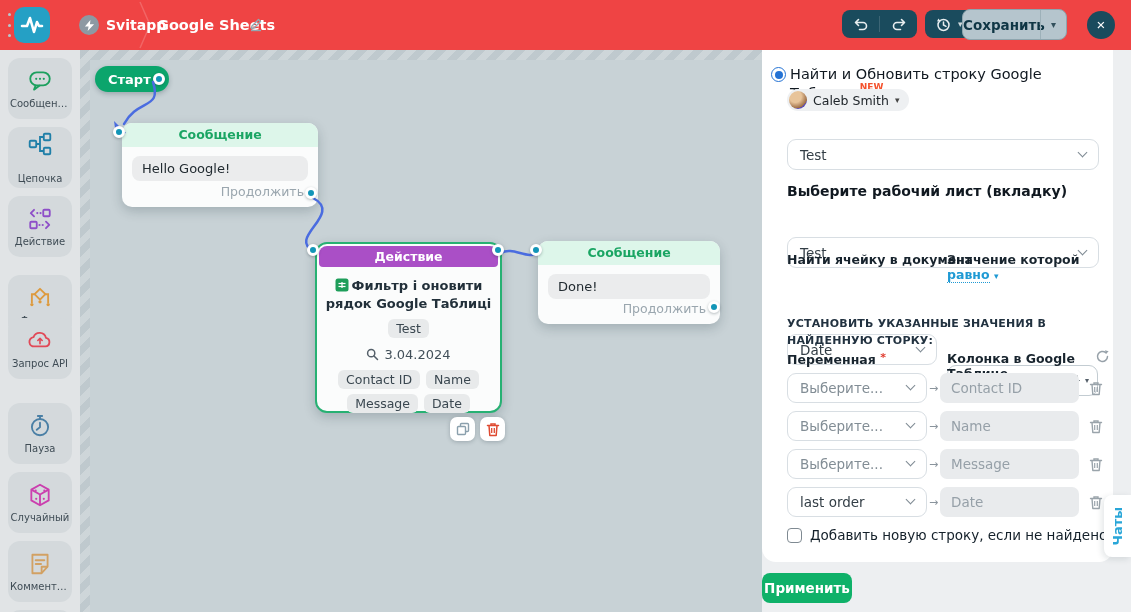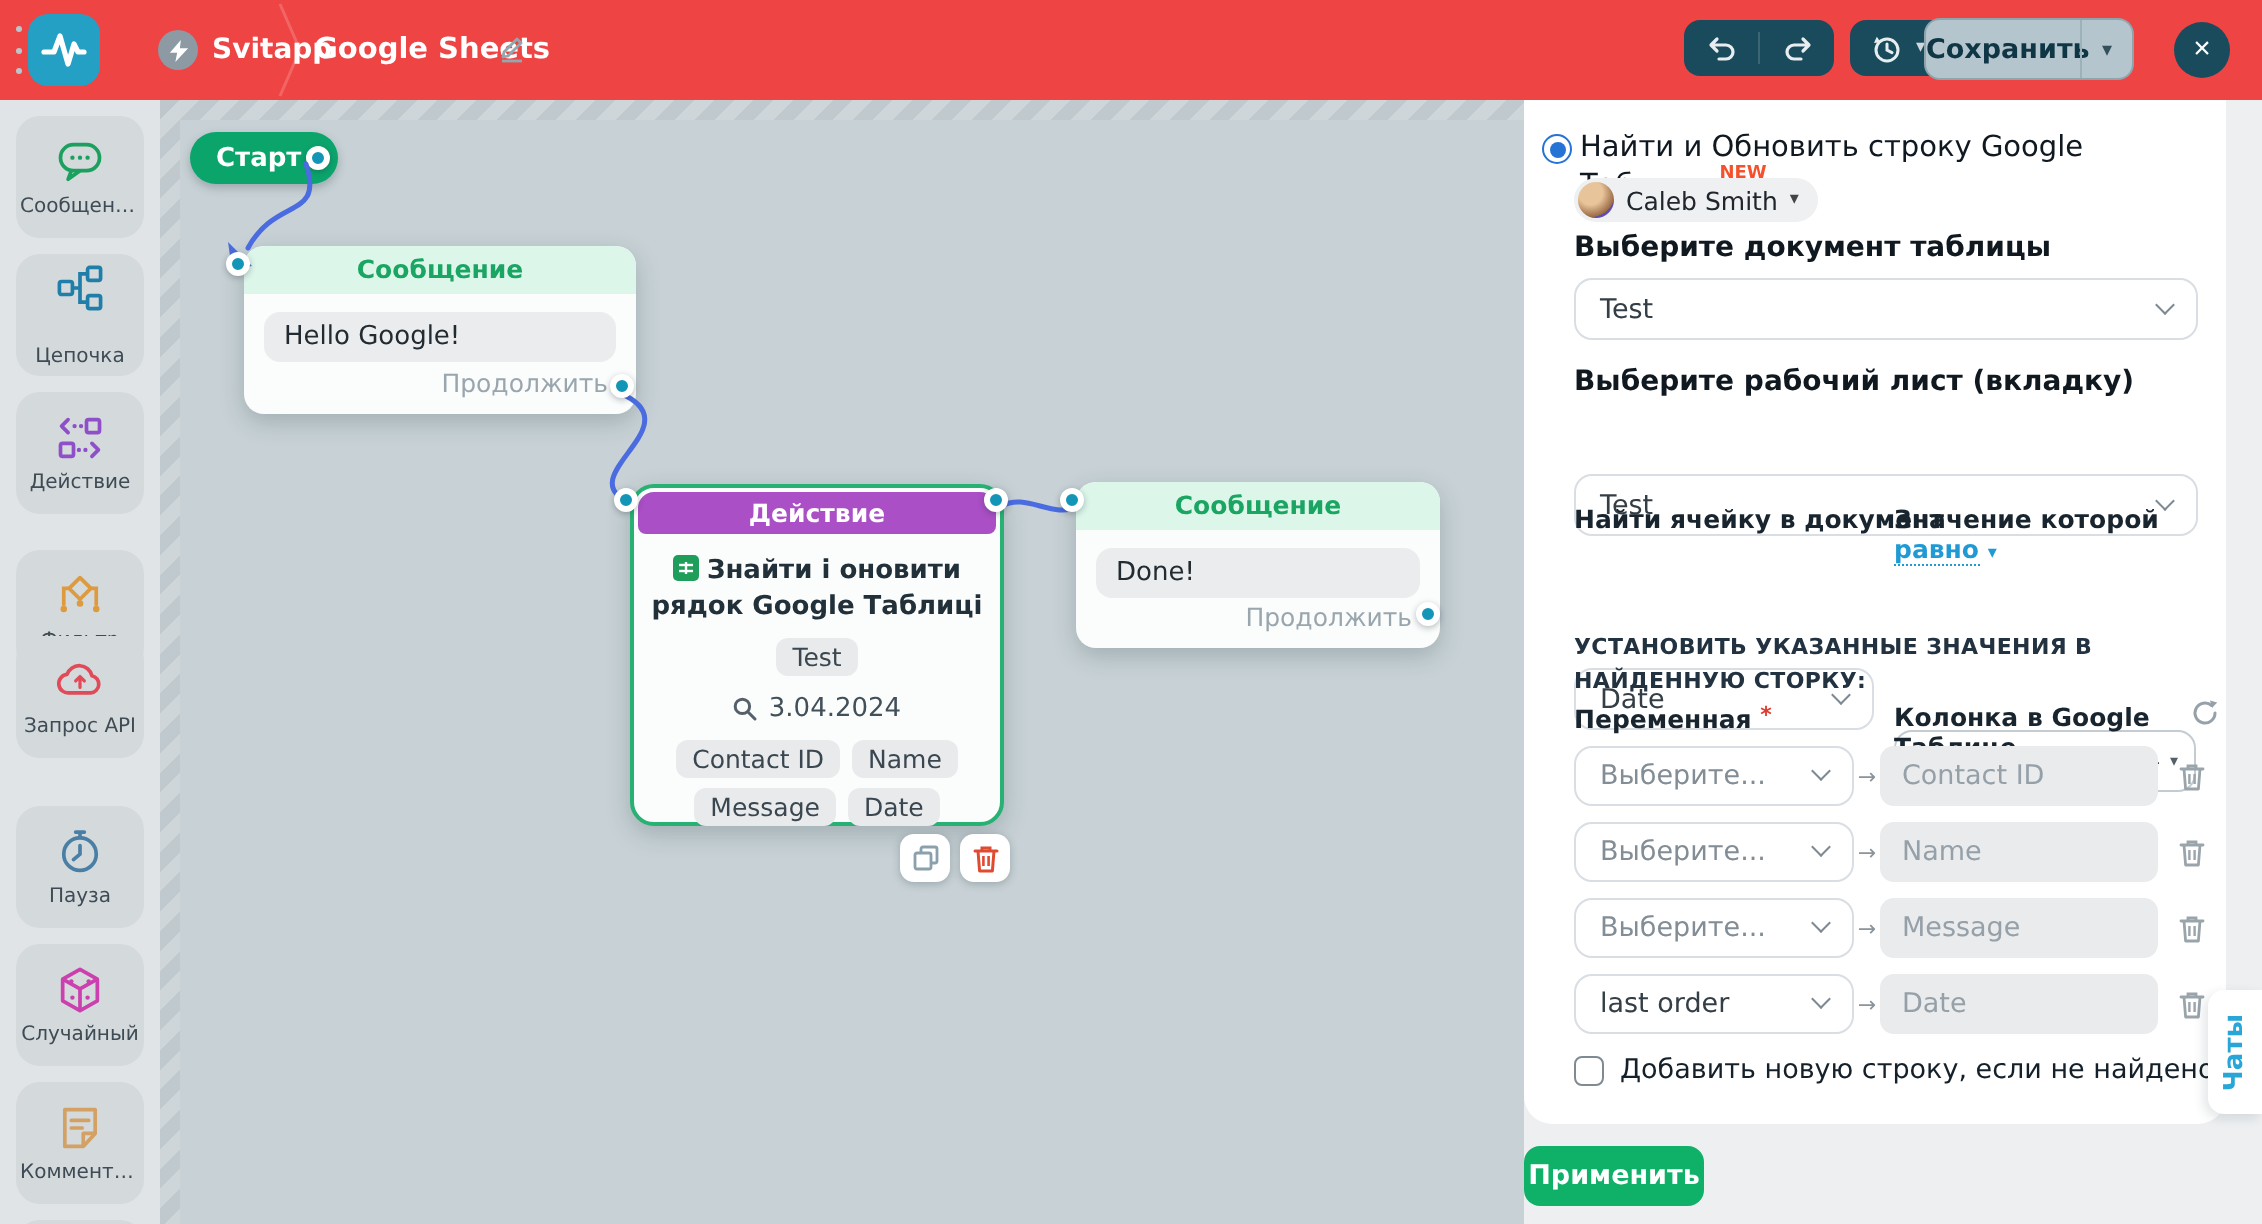--- a/index.html
+++ b/index.html
@@ -264,21 +264,21 @@
     </div>
 
     <div class="node action-node">
       <div class="act-head">Действие</div>
       <div class="act-body">
         <div class="act-title"><span class="sheets-ic"><svg width="14" height="14" viewBox="0 0 14 14">
                 <rect x="0.5" y="0.5" width="13" height="13" rx="2.5" fill="#1e9e5a"></rect>
                 <line x1="3.5" y1="5.5" x2="10.5" y2="5.5" stroke="#fff" stroke-width="1.2"></line>
                 <line x1="3.5" y1="8.5" x2="10.5" y2="8.5" stroke="#fff" stroke-width="1.2"></line>
                 <line x1="7" y1="4" x2="7" y2="10" stroke="#fff" stroke-width="1.2"></line>
-              </svg></span><span>Знайти і оновити рядок Google Таблиці</span></div>
+              </svg></span><span>Фильтр і оновити рядок Google Таблиці</span></div>
         <div class="tag act-sheet-tag">Test</div>
         <div class="act-search">
           <svg width="13" height="13" viewBox="0 0 13 13">
               <circle cx="5.2" cy="5.2" r="3.6" fill="none" stroke="#55606a" stroke-width="1.5"></circle>
               <line x1="8" y1="8" x2="11.5" y2="11.5" stroke="#55606a" stroke-width="1.5" stroke-linecap="round"></line>
             </svg>
           <span>3.04.2024</span>
         </div>
         <div class="act-tags">
           <span class="tag">Contact ID</span>
@@ -336,21 +336,20 @@
         </div>
       </div>
     <div class="p-abs radio-lbl" style="left:28px; top:16px;"><span>Найти и Обновить строку Google Таблицы</span><span class="new-badge">NEW</span></div>
 
     <div class="p-abs acct-pill" style="left:25px; top:39px;">
       <span class="avatar"></span>
       <span class="acct-name">Caleb Smith</span>
       <span style="font-size:9px; color:#444;">▾</span>
     </div>
 
-    <div class="p-abs p-label" style="left:25px; top:66px;">Выберите документ таблицы</div>
     <div class="p-abs sel" style="left:25px; top:89px; width:312px; height:31px;">
       <span>Test</span>
         <span class="chev"></span>
     </div>
 
     <div class="p-abs p-label" style="left:25px; top:133px;">Выберите рабочий лист (вкладку)</div>
     <div class="p-abs sel" style="left:25px; top:156px; width:312px; height:31px;">
       <span>Test</span>
         <span class="chev"></span>
     </div>

